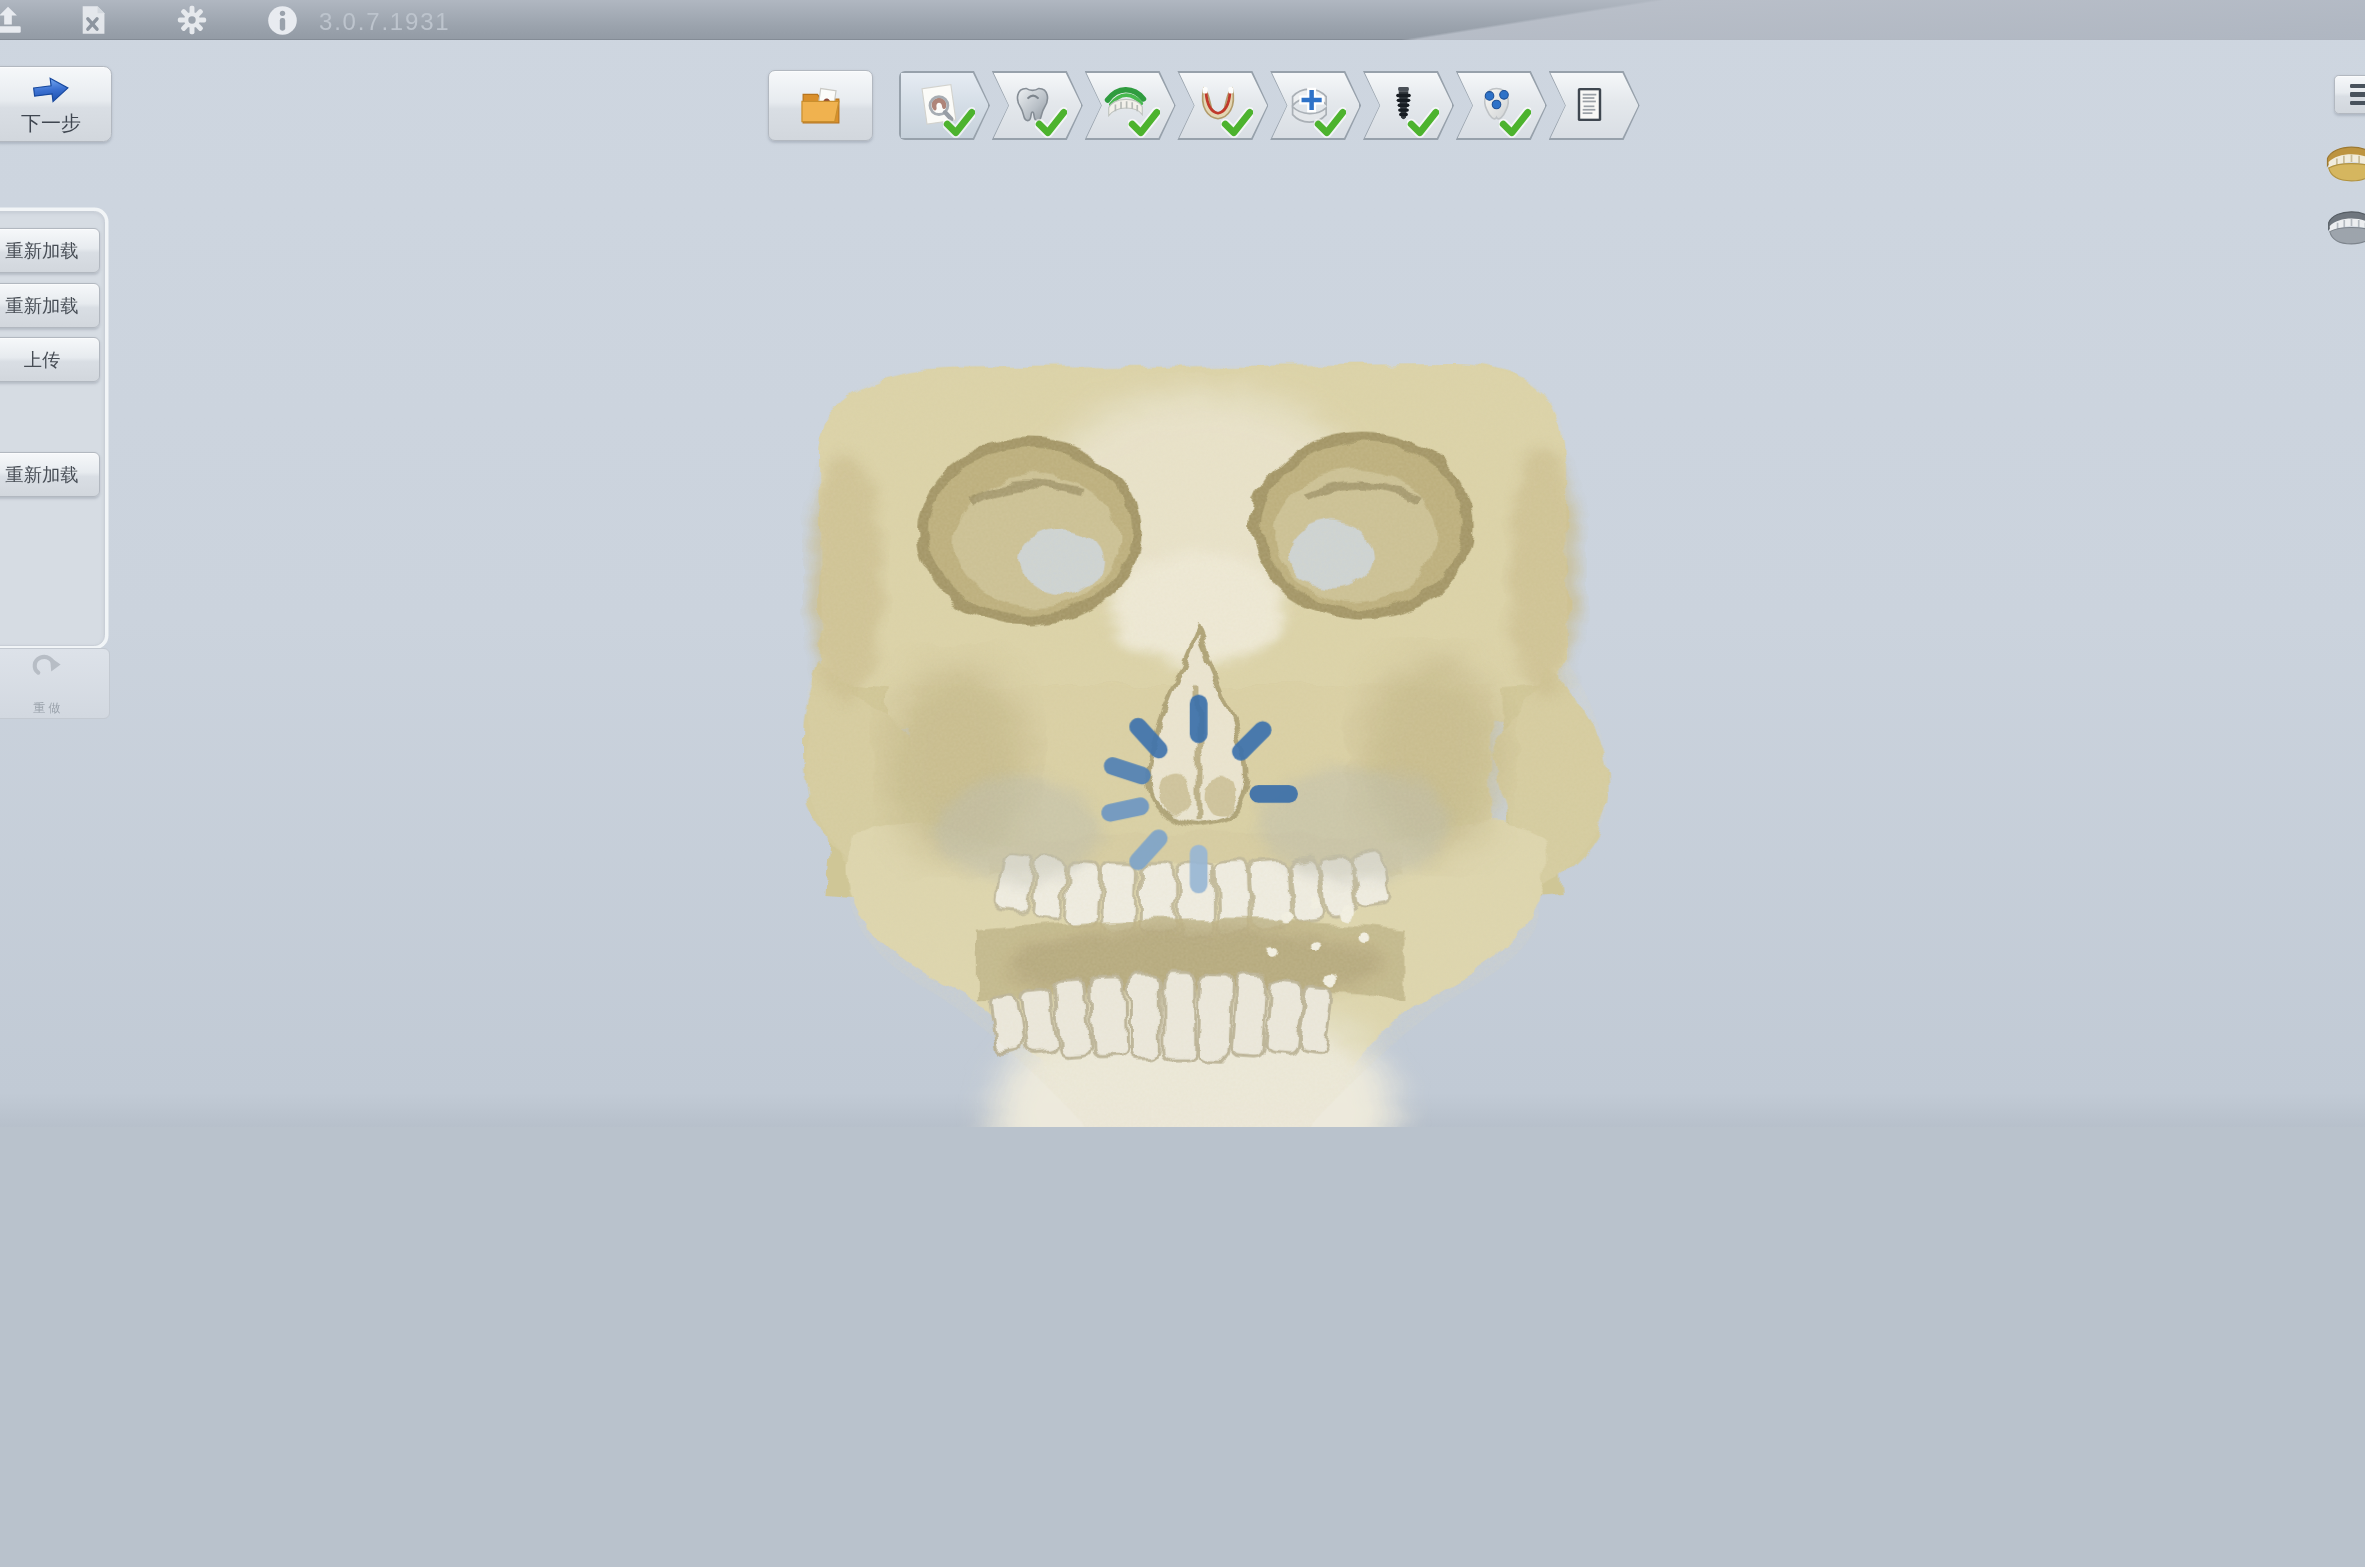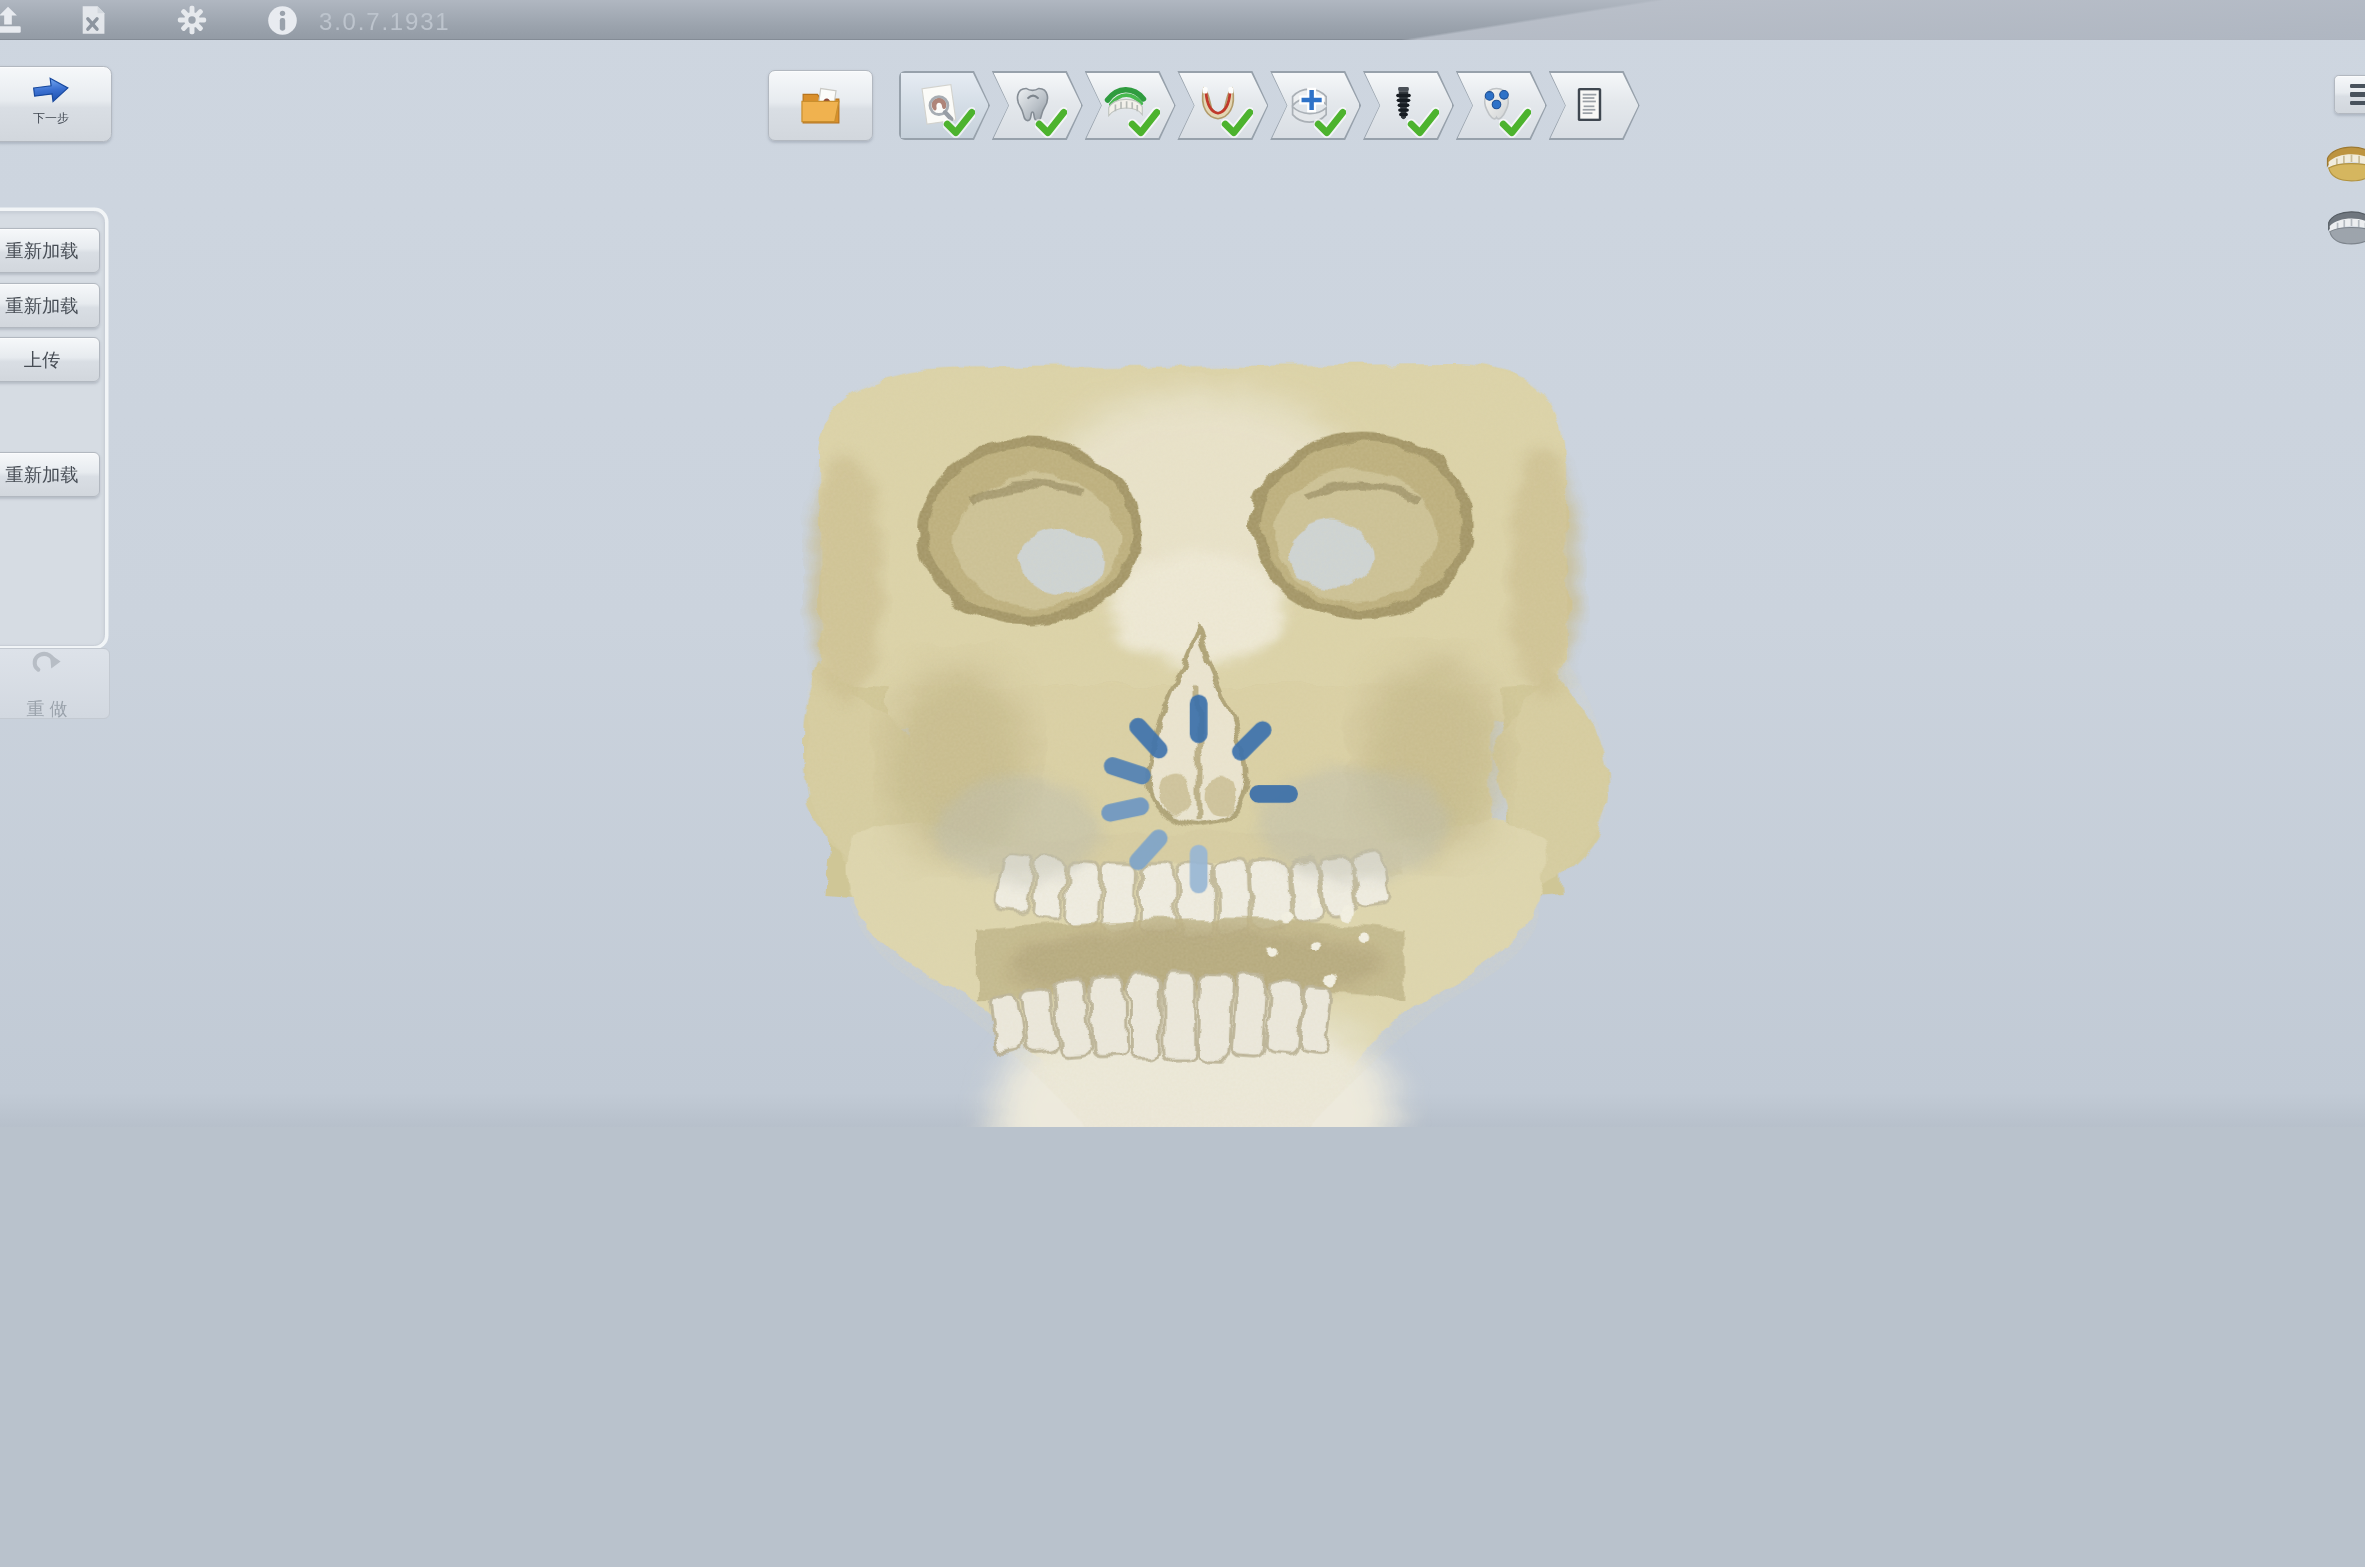--- a/index.html
+++ b/index.html
@@ -21,31 +21,31 @@
   
   .btn{position:absolute;border:1.2px solid #b2b8c0;border-radius:6px;
     background:linear-gradient(180deg,#f6f8fa 0%,#e7ebef 45%,#d9dee4 55%,#d2d7dd 100%);
     box-shadow:0 1.2px 2.4px rgba(90,100,115,.25), inset 0 0.6px 0 #ffffff;
     display:flex;align-items:center;justify-content:center;
     color:#474d55;cursor:pointer;}
 
   
   .next-btn{left:-9.5px;top:66px;width:121px;height:76px;border-radius:8.3px;
     flex-direction:column;justify-content:flex-start;padding-top:6px;}
-  .next-btn .lbl{font-size:12px;margin-top:1.2px;color:#3f4650;}
+  .next-btn .lbl{font-size:20px;margin-top:1.2px;color:#3f4650;}
 
   
   .side-panel{position:absolute;left:-14px;top:211px;width:119px;height:435px;
     border:1.8px solid #c9cfd7;border-radius:10.6px;background:#d6dce3;
     box-shadow:0 0 0 3.5px rgba(248,250,252,.85), inset 0 1.2px 3.5px rgba(120,130,145,.18);}
   .side-btn{left:-16.6px;width:117px;height:45px;font-size:18.3px;}
   .redo-btn{left:-16.6px;top:648px;width:127px;height:71px;border-radius:6px;
     background:linear-gradient(180deg,#dde2e9 0%,#d2d8e0 100%);
     border:1.2px solid #c3c9d1;box-shadow:none;flex-direction:column;cursor:default;}
-  .redo-btn .lbl{font-size:18px;color:#9aa2ab;margin-top:18px;}
+  .redo-btn .lbl{font-size:12px;color:#9aa2ab;margin-top:18px;}
 
   
   .case-btn{left:768px;top:70px;width:105px;height:71px;border-radius:7px;}
   .wf-steps{position:absolute;left:899px;top:71px;height:69px;display:flex;gap:1.8px;list-style:none;margin:0;padding:0;}
   .wf-step{position:relative;width:91px;height:69px;background:#97a1ab;cursor:pointer;
     clip-path:polygon(0 0,75px 0,91px 50%,75px 100%,0 100%,16.6px 50%);}
   .wf-step.first{clip-path:polygon(0 0,75px 0,91px 50%,75px 100%,0 100%);border-radius:6px 0 0 6px;}
   .wf-step .fill{position:absolute;inset:1.8px;
     clip-path:polygon(0 0,72px 0,88px 50%,72px 100%,0 100%,15.4px 50%);
     background:linear-gradient(180deg,#f5f7f9 0%,#e4e8ec 45%,#d9dee4 100%);

